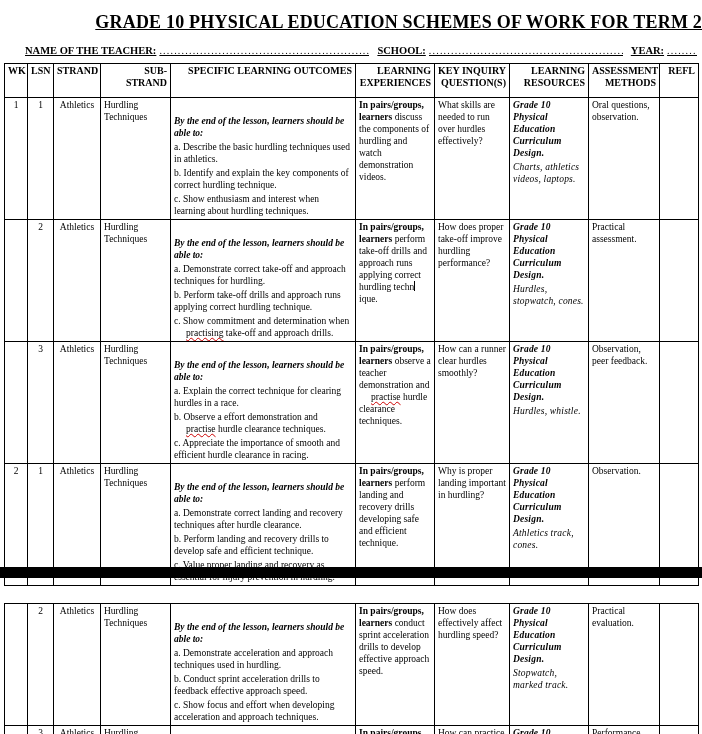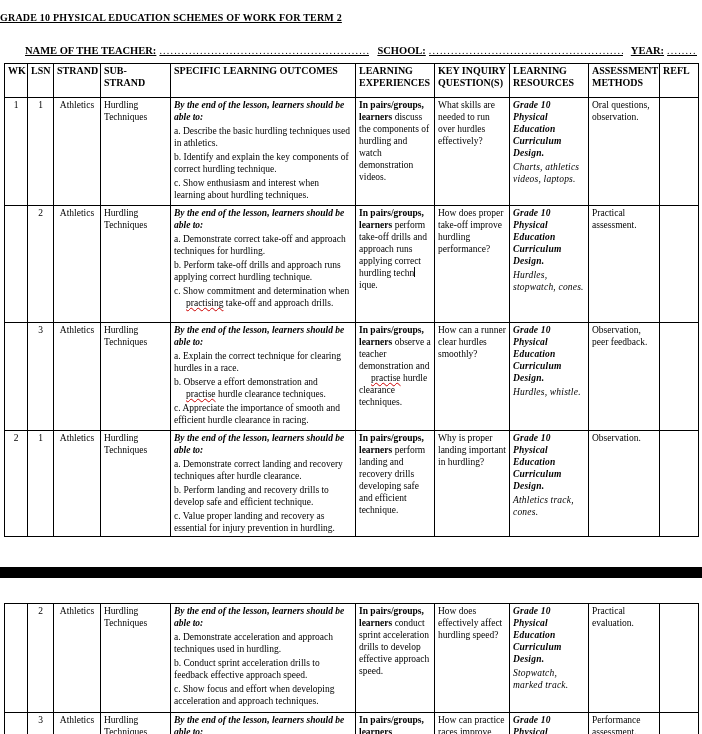--- a/index.html
+++ b/index.html
@@ -1,35 +1,35 @@
 <!DOCTYPE html>
 <html><head>
 <meta charset="utf-8">
 <style>
   html,body{margin:0;padding:0;background:#fff;}
   .page{position:relative;width:702px;height:734px;background:#ffffff;overflow:hidden;
         color:#000;font-family:"Liberation Serif",serif;}
-  .title{position:absolute;top:12px;left:0;width:100%;text-align:left;
-         font-size:10px;font-weight:bold;text-decoration:underline;letter-spacing:.2px;}
+  .title{position:absolute;top:12px;left:0;width:100%;text-align:right;
+         font-size:18px;font-weight:bold;text-decoration:underline;letter-spacing:.2px;}
   .meta{position:absolute;top:45px;left:25px;right:5px;display:flex;align-items:flex-end;
         font-size:10.5px;font-weight:bold;white-space:nowrap;text-decoration:underline;}
   .meta .lbl{margin-right:3px;}
   .meta .dots{font-weight:normal;font-size:10px;letter-spacing:1.2px;overflow:hidden;
               flex-shrink:0;margin-right:8px;}
   .dots-teacher{width:210px;}
   .dots-school{width:194px;}
   .dots-year{flex:1;margin-right:0 !important;}
   table.tbl{position:absolute;left:4px;border-collapse:collapse;table-layout:fixed;width:694px;}
   .tbl1{top:63px;}
   .tbl2{top:603px;}
   th,td{border:1px solid #000;vertical-align:top;padding:1px 3px 0 3px;overflow:hidden;}
-  th{font-size:10px;line-height:12px;text-align:left;font-weight:bold;}
+  th{font-size:10px;line-height:12px;text-align:right;font-weight:bold;}
   td{font-size:9.5px;line-height:12px;}
   td p{margin:0 0 2px 0;}
-  .intro{font-weight:bold;font-style:italic;}
+  .intro{font-weight:bold;font-style:italic;margin-top:16px;}
   .bold{font-weight:bold;}
   .center{text-align:center;}
   .c-res p{letter-spacing:.2px;font-style:italic;}
   .misspell{text-decoration:underline;text-decoration-style:wavy;
             text-decoration-color:#cc0000;text-decoration-thickness:1px;
             text-decoration-skip-ink:none;margin-left:12px;}
   .caret{display:inline-block;width:1px;height:10px;background:#000;vertical-align:-1px;}
   .page-break{position:absolute;left:0;top:567px;width:702px;height:11px;background:#000;}
 </style>
 </head>

